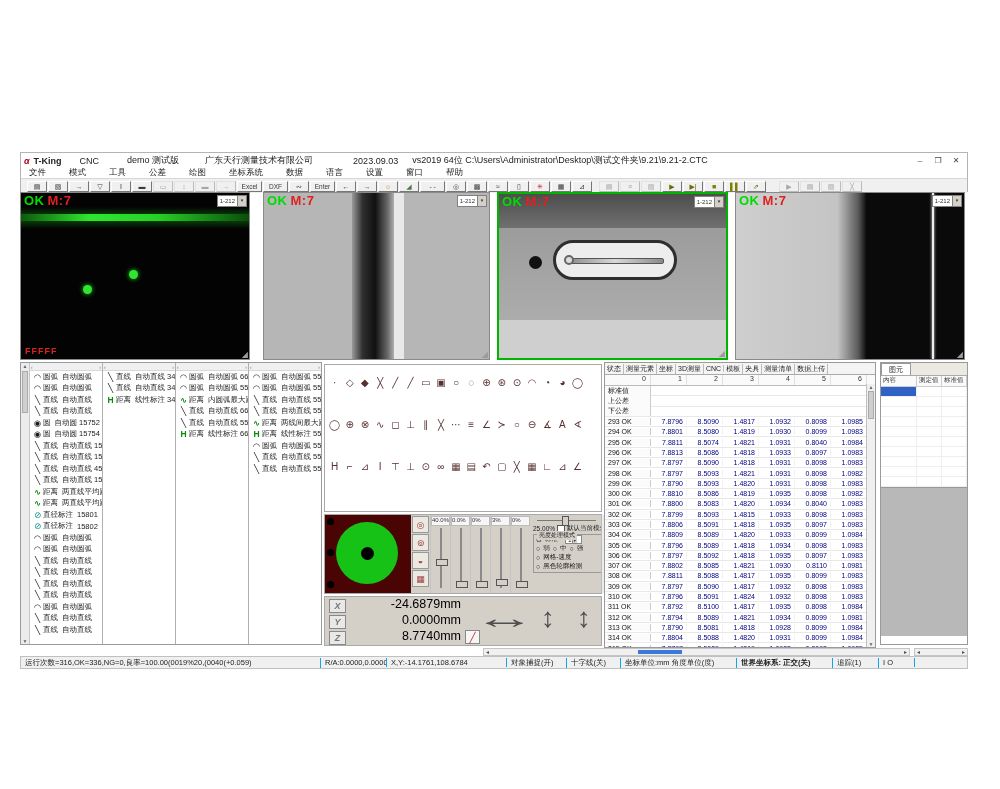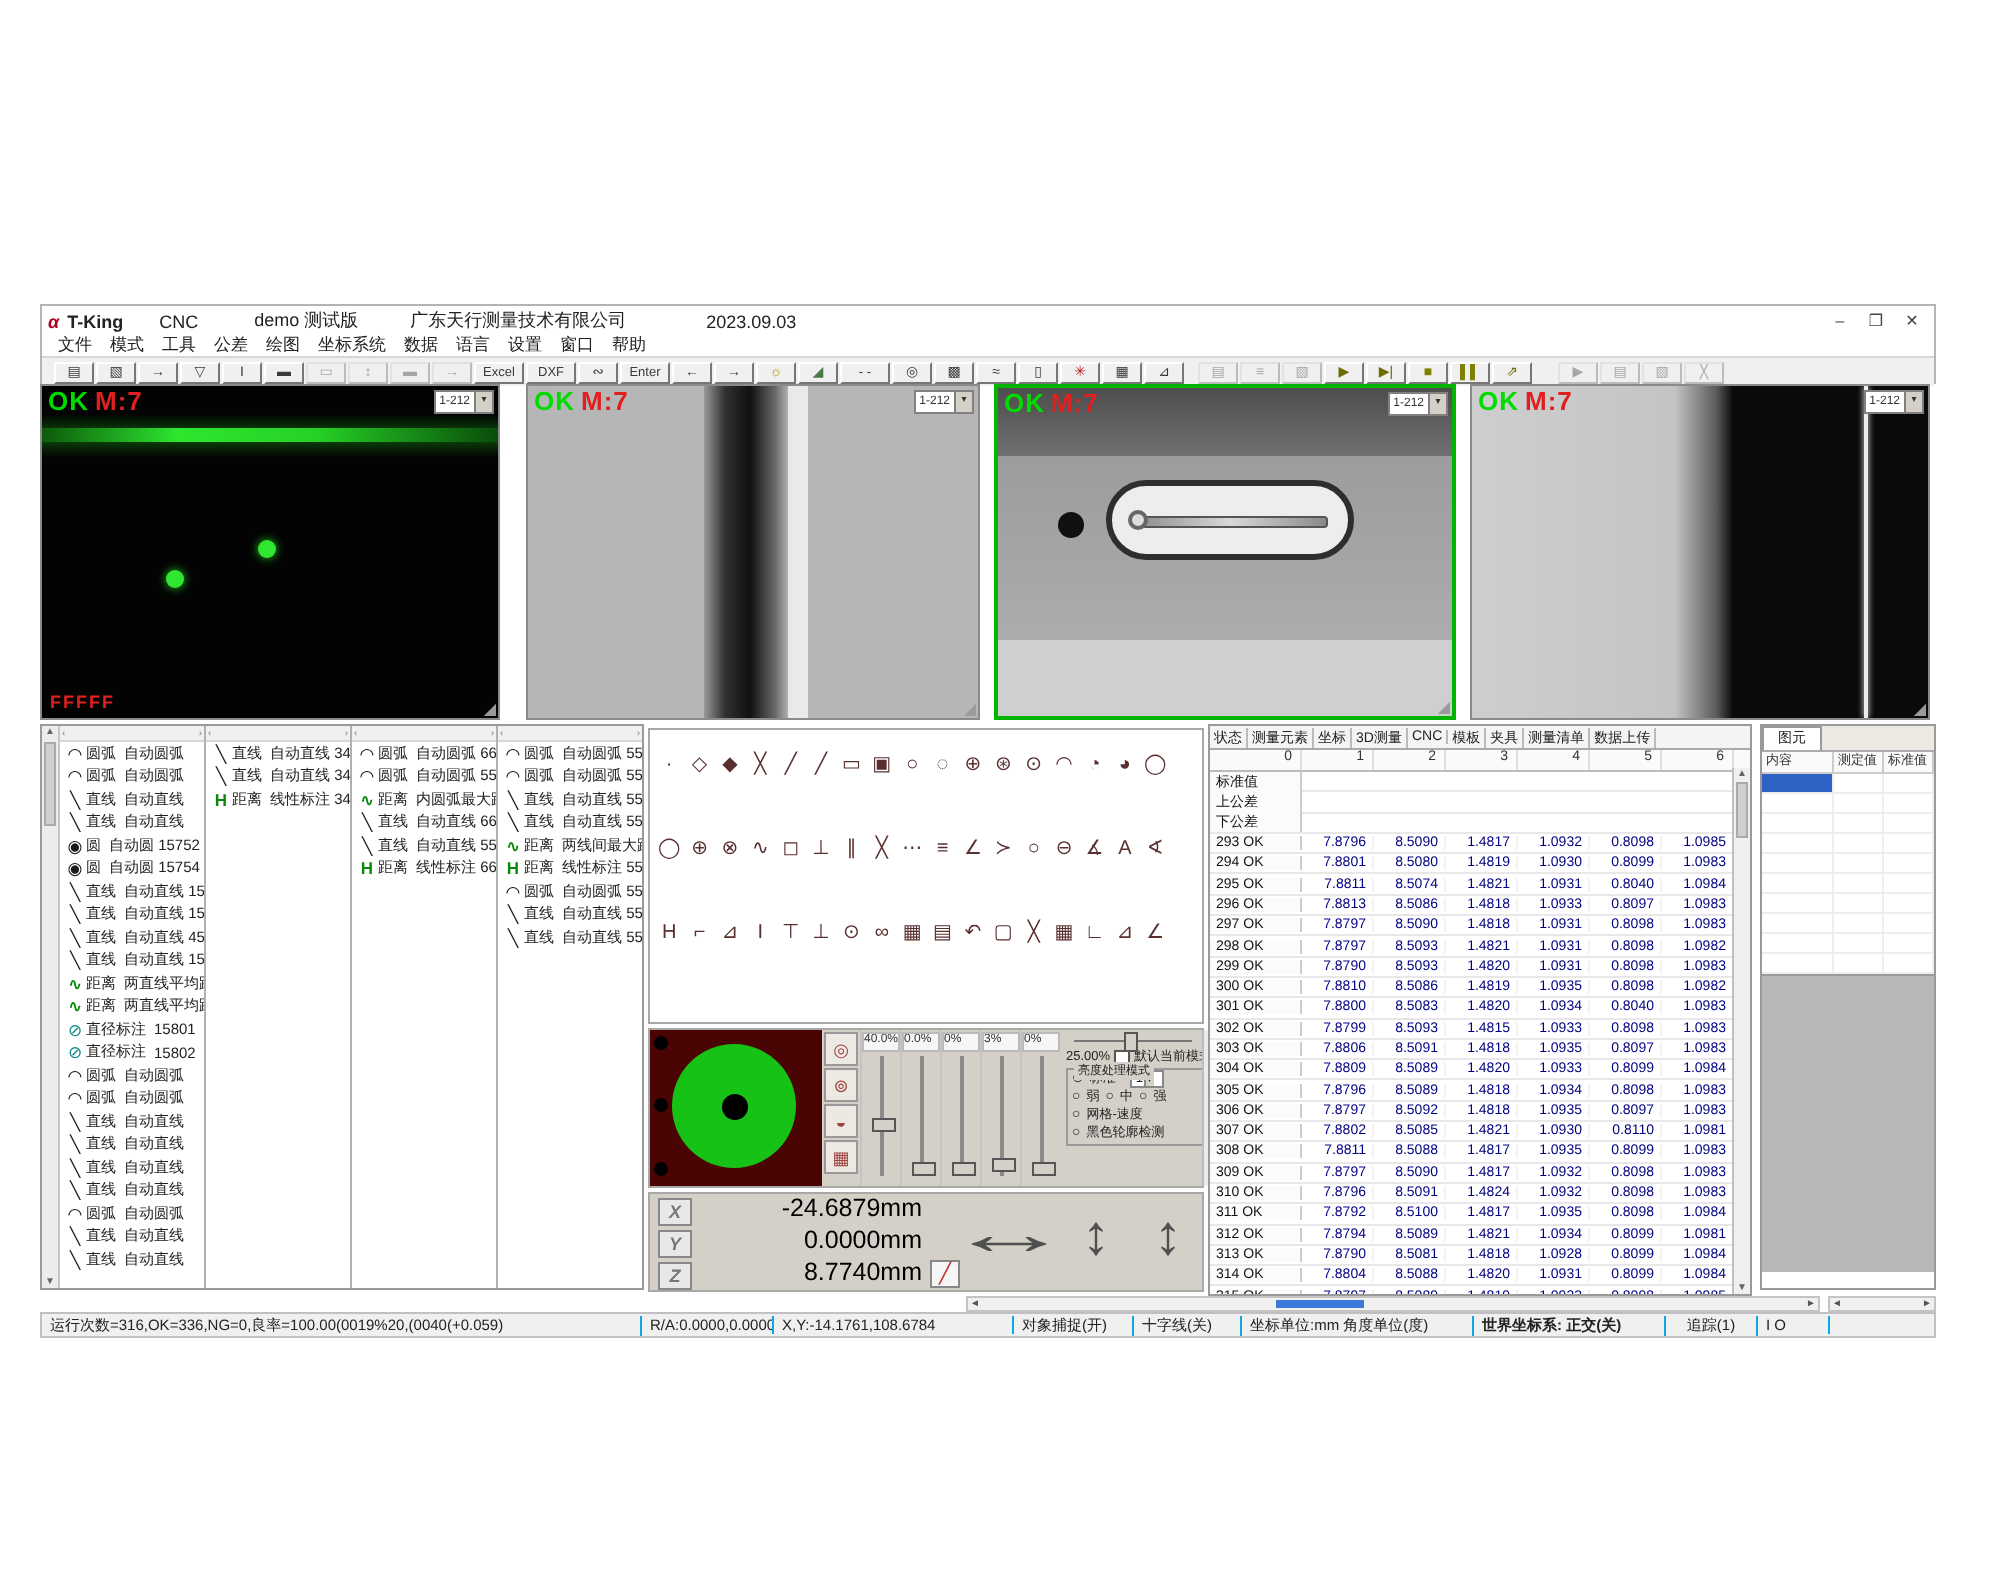--- a/index.html
+++ b/index.html
@@ -12,21 +12,21 @@
   .titlebar{height:15px;display:flex;align-items:center;font-size:9px;padding:0 3px;white-space:nowrap}
   .tlogo{color:#b00020;font-weight:bold;font-style:italic;margin-right:4px}
   .t-app{font-weight:bold}
   .t-ed{margin-left:18px}
   .t-sess{margin-left:28px}
   .t-co{margin-left:26px}
   .t-date{margin-left:40px}
   .t-build{margin-left:14px;overflow:hidden;text-overflow:ellipsis;max-width:330px}
   .wctl{margin-left:auto;display:flex;gap:2px}
   .wbtn{width:16px;height:11px;font-size:8px;line-height:11px;text-align:center;color:#444}
-  .menubar{height:10px;display:flex;align-items:center;font-size:8.5px;gap:9px;padding-left:8px}
+  .menubar{height:10px;display:flex;align-items:center;font-size:8.5px;gap:23px;padding-left:8px}
   .mitem{white-space:nowrap}
   .toolbar{height:13px;background:#f0f0f0;border-top:1px solid #d6d6d6;display:flex;align-items:center;
            padding:1px 0 0 6px;gap:1px}
   .tbtn{height:11px;min-width:20px;background:#f0f0f0;border:1px solid;border-color:#fff #767676 #767676 #fff;
         font-size:7px;line-height:10px;text-align:center;color:#3a3a3a;padding:0 1px;box-sizing:border-box;
         overflow:hidden;white-space:nowrap}
   .ttext{font-size:6.5px;min-width:25px}
   .tdis{color:#a6a6a6;border-color:#e2e2e2 #bbb #bbb #e2e2e2}
   .tsep{width:5px;min-width:5px}
 
@@ -184,20 +184,21 @@
 <body>
 
 <div id="chrome">
   <div class="titlebar">
     <span class="tlogo">α</span>
     <span class="t-app">T-King</span>
     <span class="t-ed">CNC</span>
     <span class="t-sess">demo 测试版</span>
     <span class="t-co">广东天行测量技术有限公司</span>
     <span class="t-date">2023.09.03</span>
+    <span class="t-build">vs2019 64位 C:\Users\Administrator\Desktop\测试文件夹\9.21\9.21-2.CTC</span>
     <span class="wctl">
       <span class="wbtn">–</span>
       <span class="wbtn">❒</span>
       <span class="wbtn">✕</span>
     </span>
   </div>
   <div class="menubar" id="menubar">
       <div class="mitem">文件</div>
       <div class="mitem">模式</div>
       <div class="mitem">工具</div>
@@ -1061,15 +1062,15 @@
   <span class="hs-r">►</span>
 </div>
 <div id="status">
     <div class="seg" style="width: 300px;">运行次数=316,OK=336,NG=0,良率=100.00(0019%20,(0040(+0.059)</div>
     <div class="seg" style="width: 66px;">R/A:0.0000,0.0000</div>
     <div class="seg" style="width: 120px;">X,Y:-14.1761,108.6784</div>
     <div class="seg" style="width: 60px;">对象捕捉(开)</div>
     <div class="seg" style="width: 54px;">十字线(关)</div>
     <div class="seg" style="width: 116px;">坐标单位:mm 角度单位(度)</div>
     <div class="seg" style="width: 96px; font-weight: bold;">世界坐标系: 正交(关)</div>
-    <div class="seg" style="width: 46px; text-align: center;">追踪(1)</div>
+    <div class="seg" style="width: 46px;">追踪(1)</div>
     <div class="seg" style="width: 36px;">I O</div>
   </div>
 
 </body></html>

